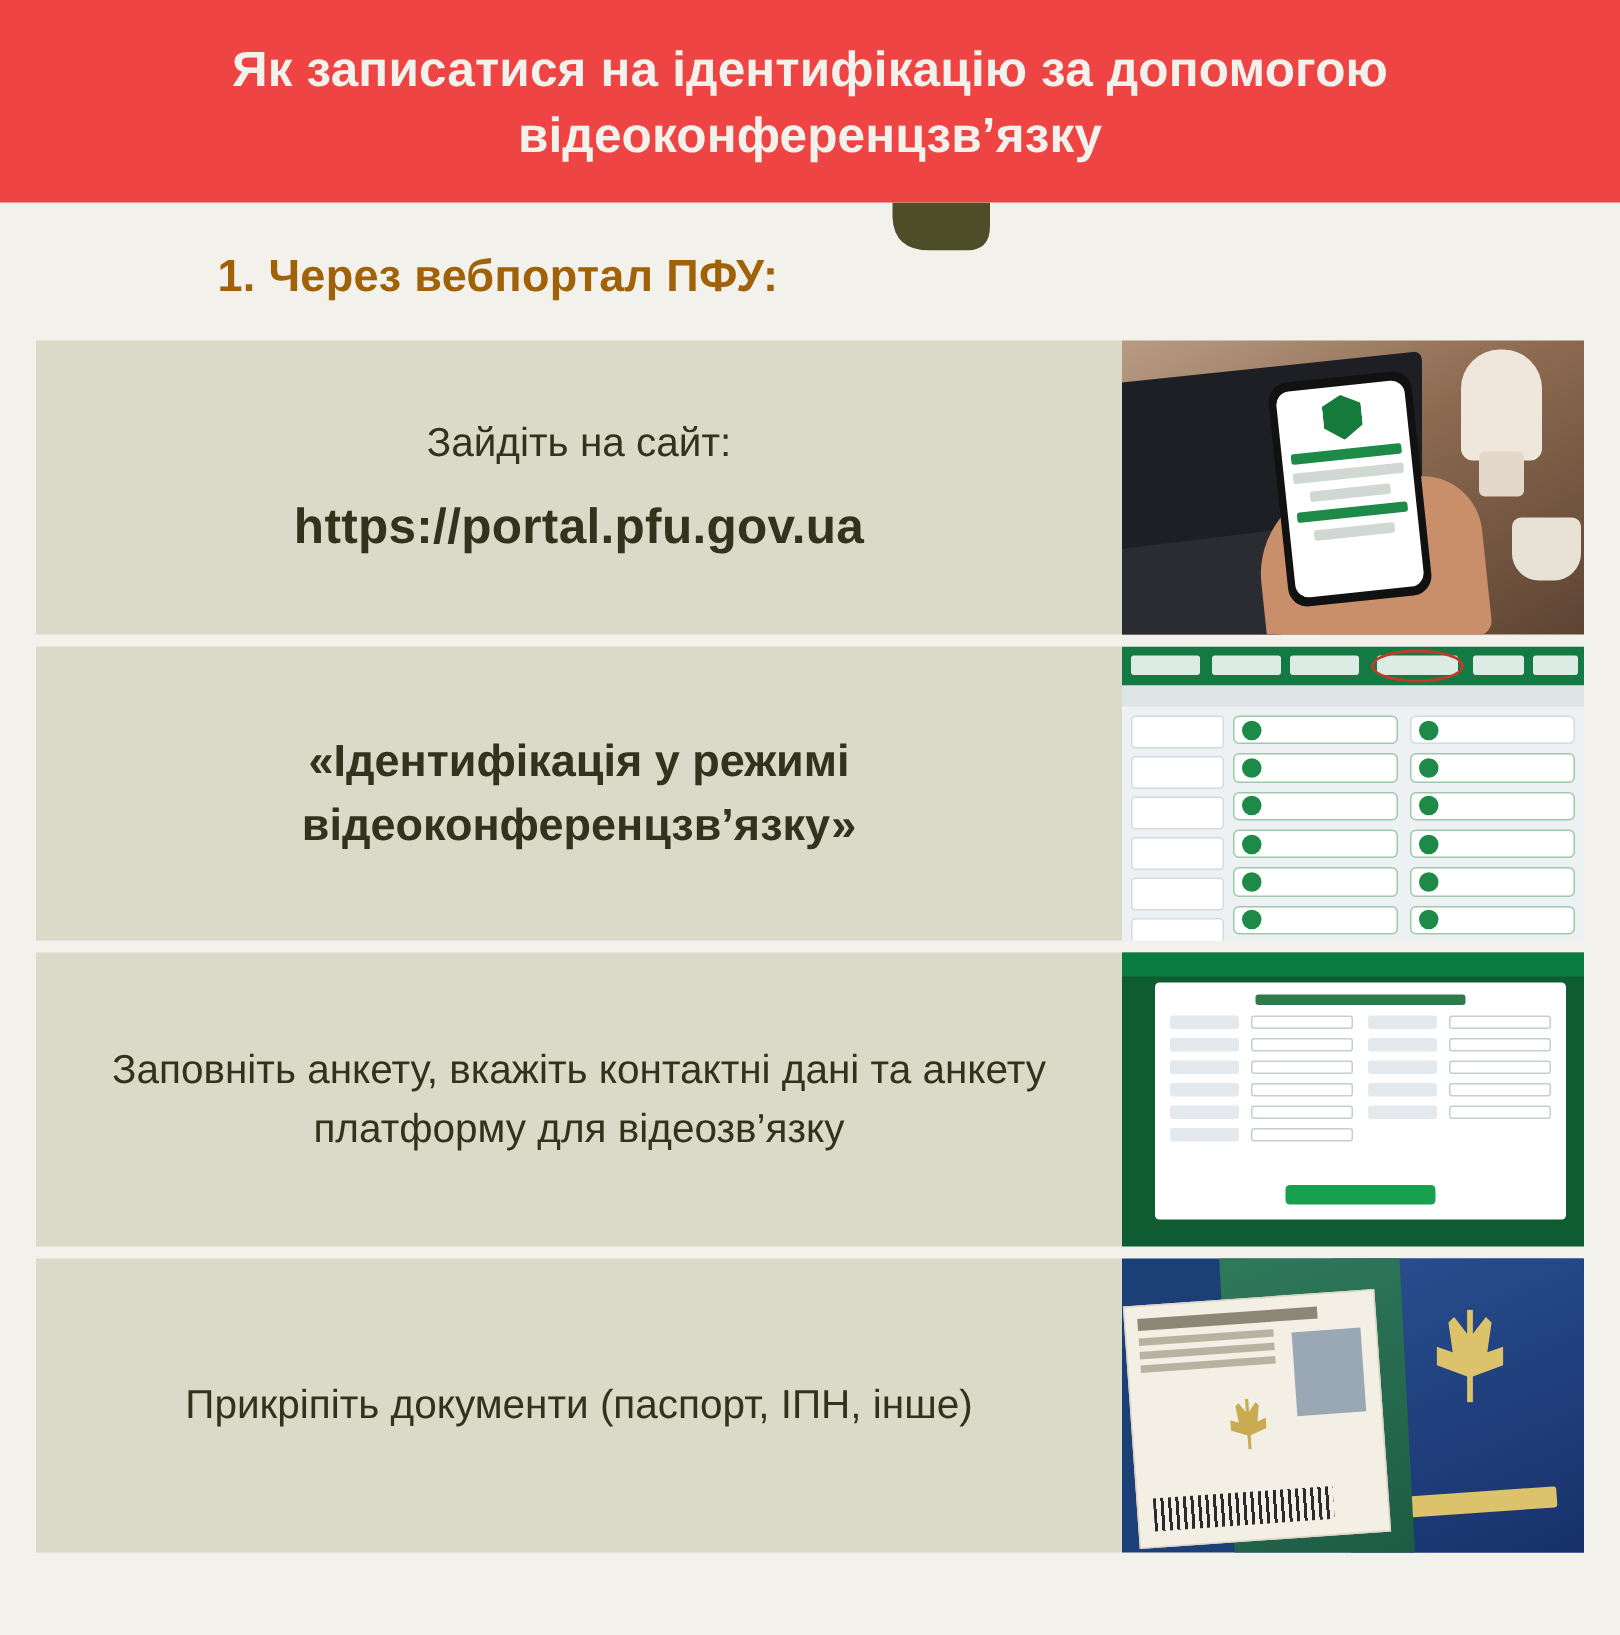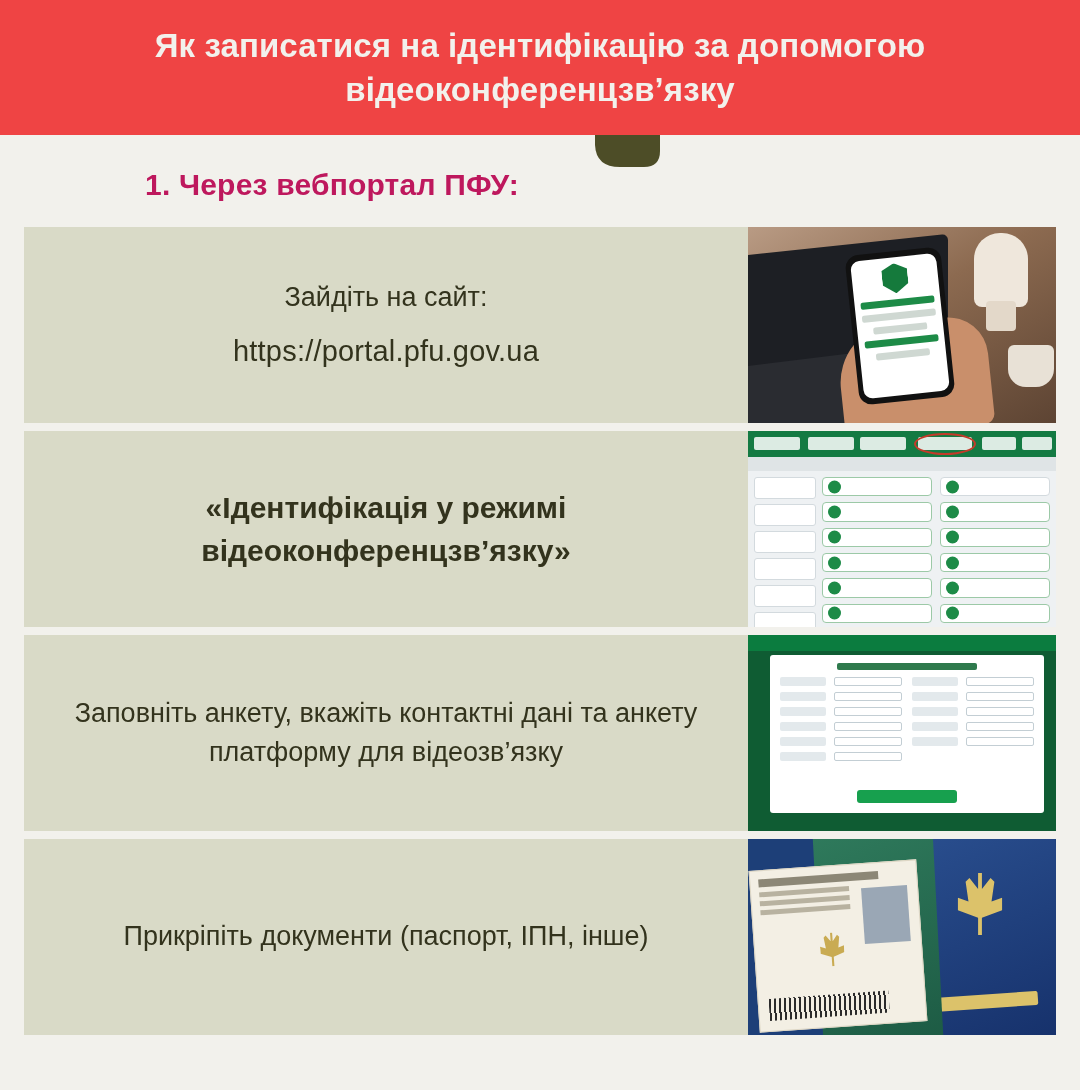--- a/index.html
+++ b/index.html
@@ -44,21 +44,21 @@
     width: 1080px;
     height: 32px;
     pointer-events: none;
   }
 
   
   .section-title {
     margin: 33px 0 0 145px;
     font-size: 30px;
     font-weight: bold;
-    color: #be185d;
+    color: #a16207;
     letter-spacing: 0.2px;
   }
 
   
   .steps {
     margin-top: 25px;
     padding: 0 24px;
     display: flex;
     flex-direction: column;
     gap: 8px;
@@ -84,22 +84,22 @@
     font-size: 27px;
     line-height: 1.45;
     color: #33331d;
   }
   .step-line.strong {
     font-weight: bold;
     font-size: 30px;
     line-height: 1.45;
   }
   .step-line.url {
-    font-weight: normal;
-    font-size: 29px;
+    font-weight: bold;
+    font-size: 33px;
     margin-top: 12px;
     letter-spacing: 0.2px;
   }
   .step-media {
     width: 308px;
     height: 196px;
     overflow: hidden;
     position: relative;
     background: #cfcfcf;
     flex: 0 0 308px;

